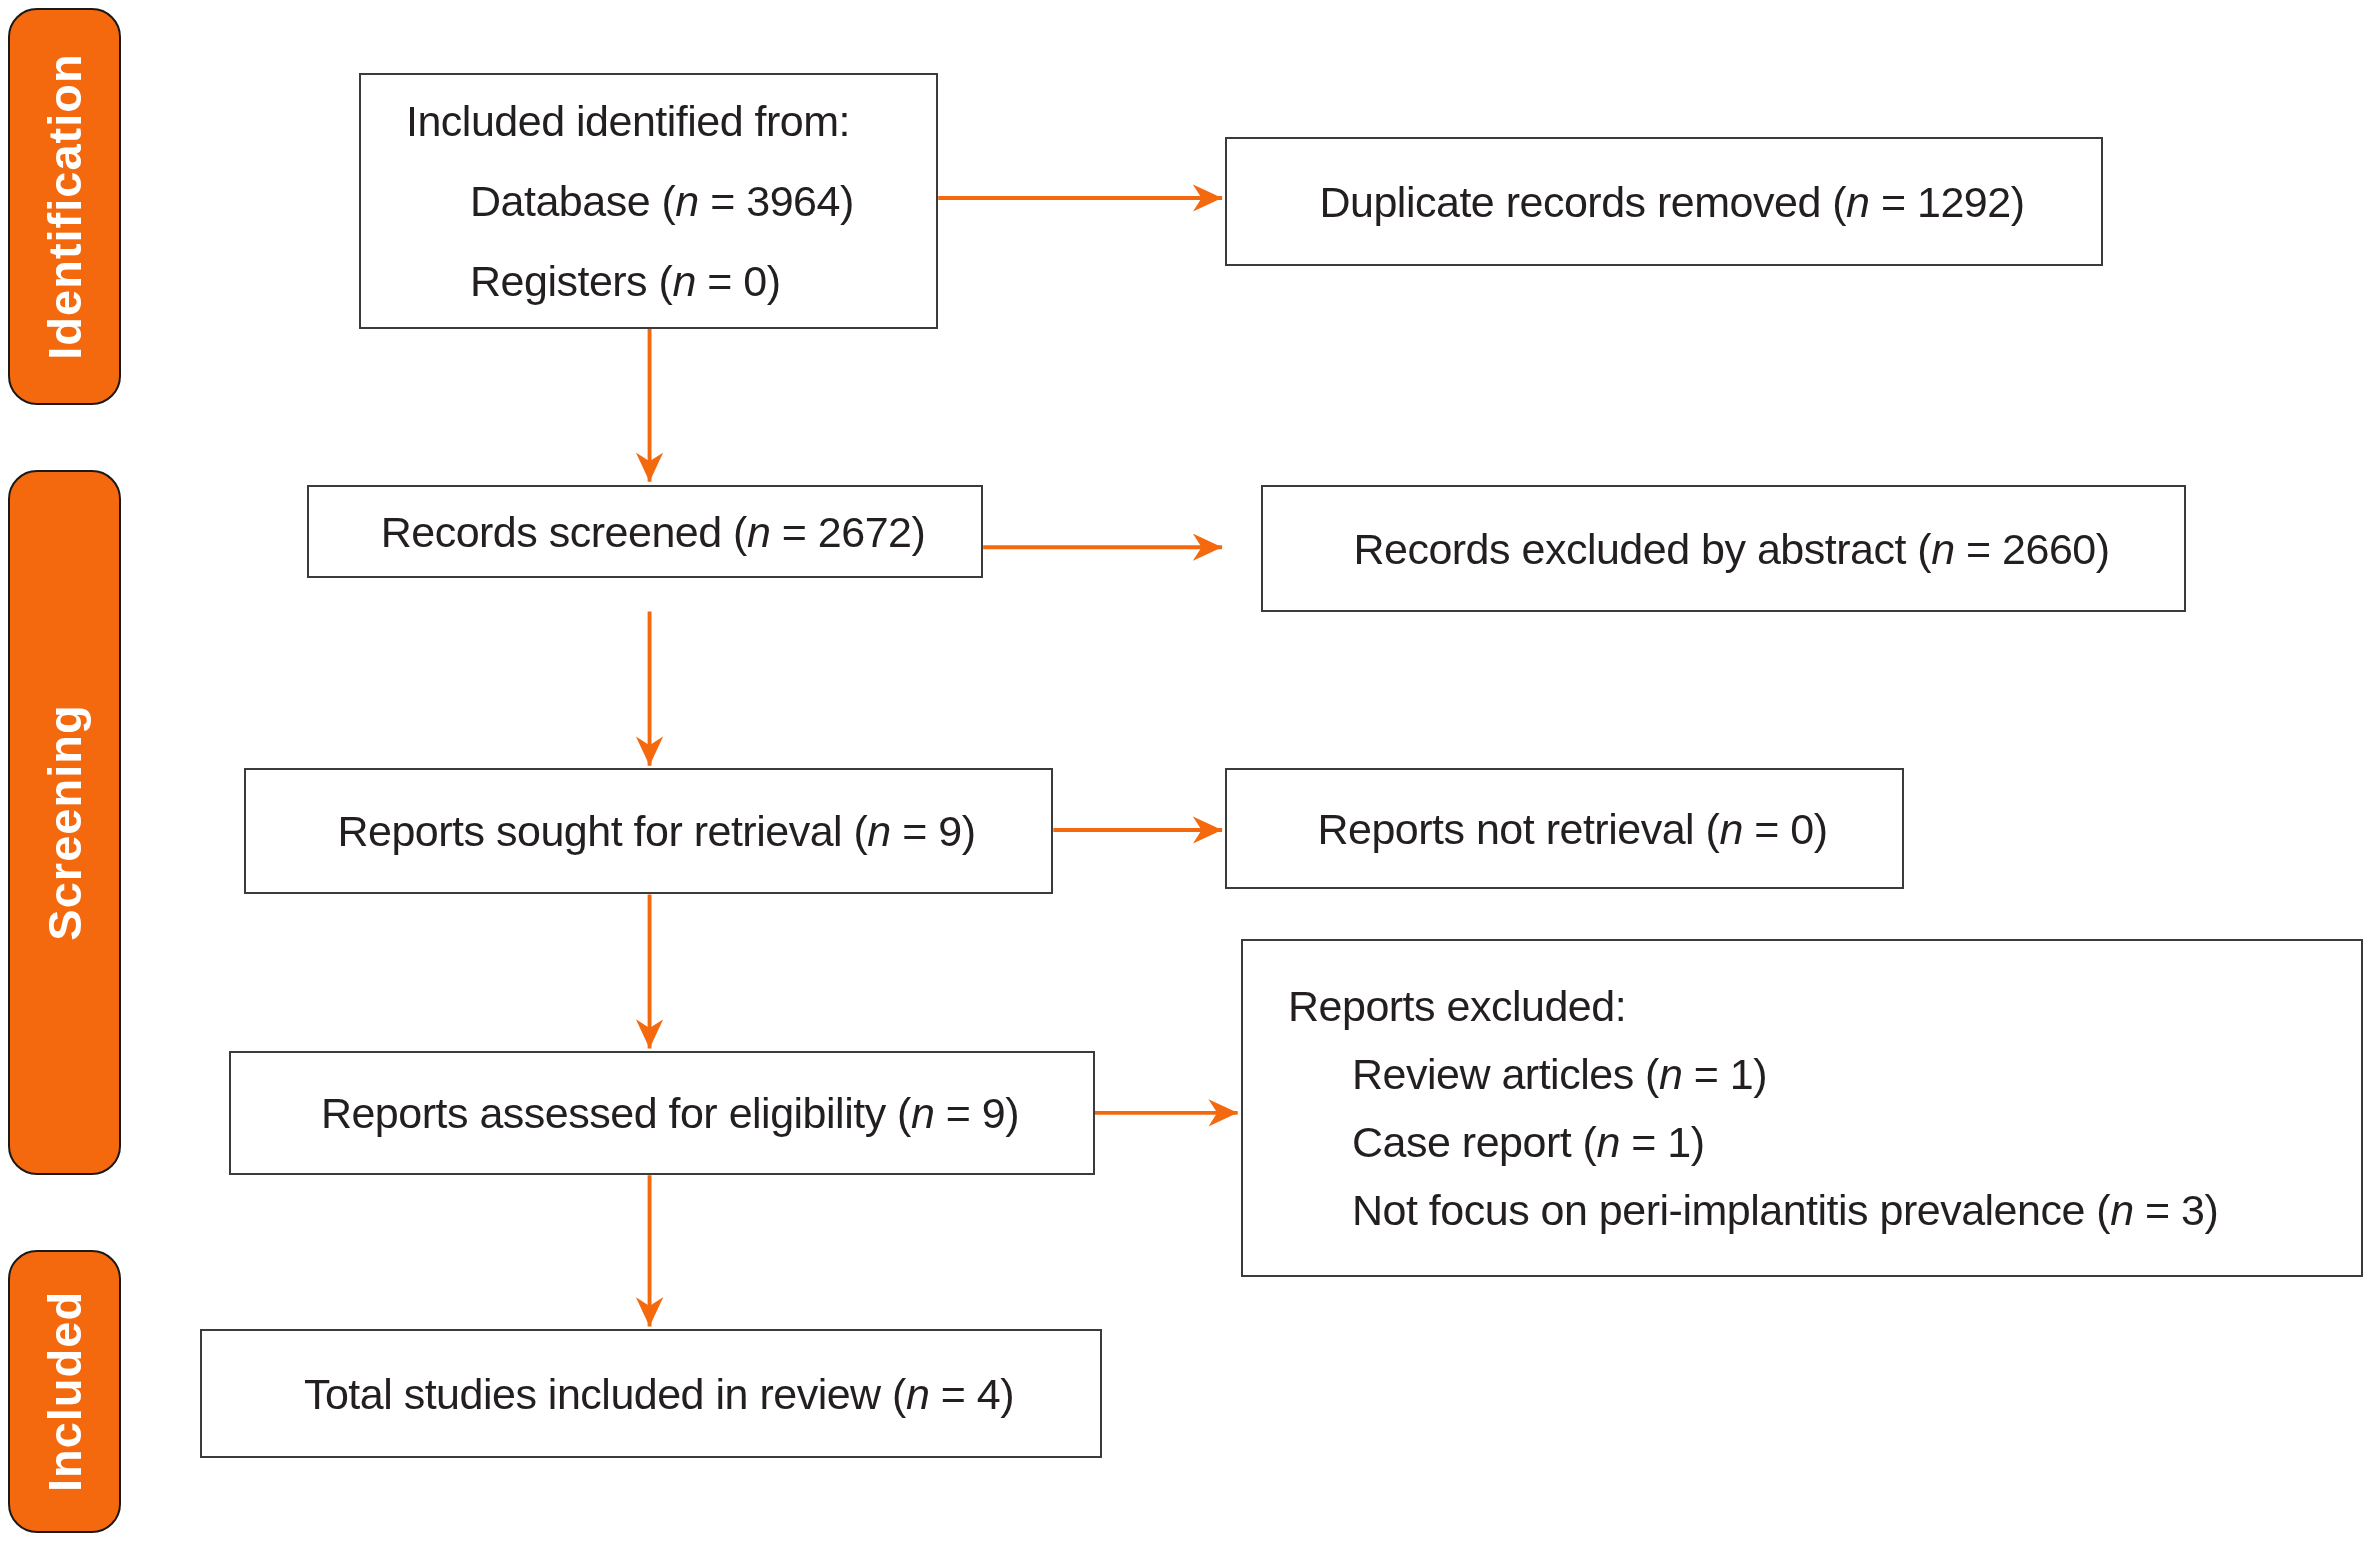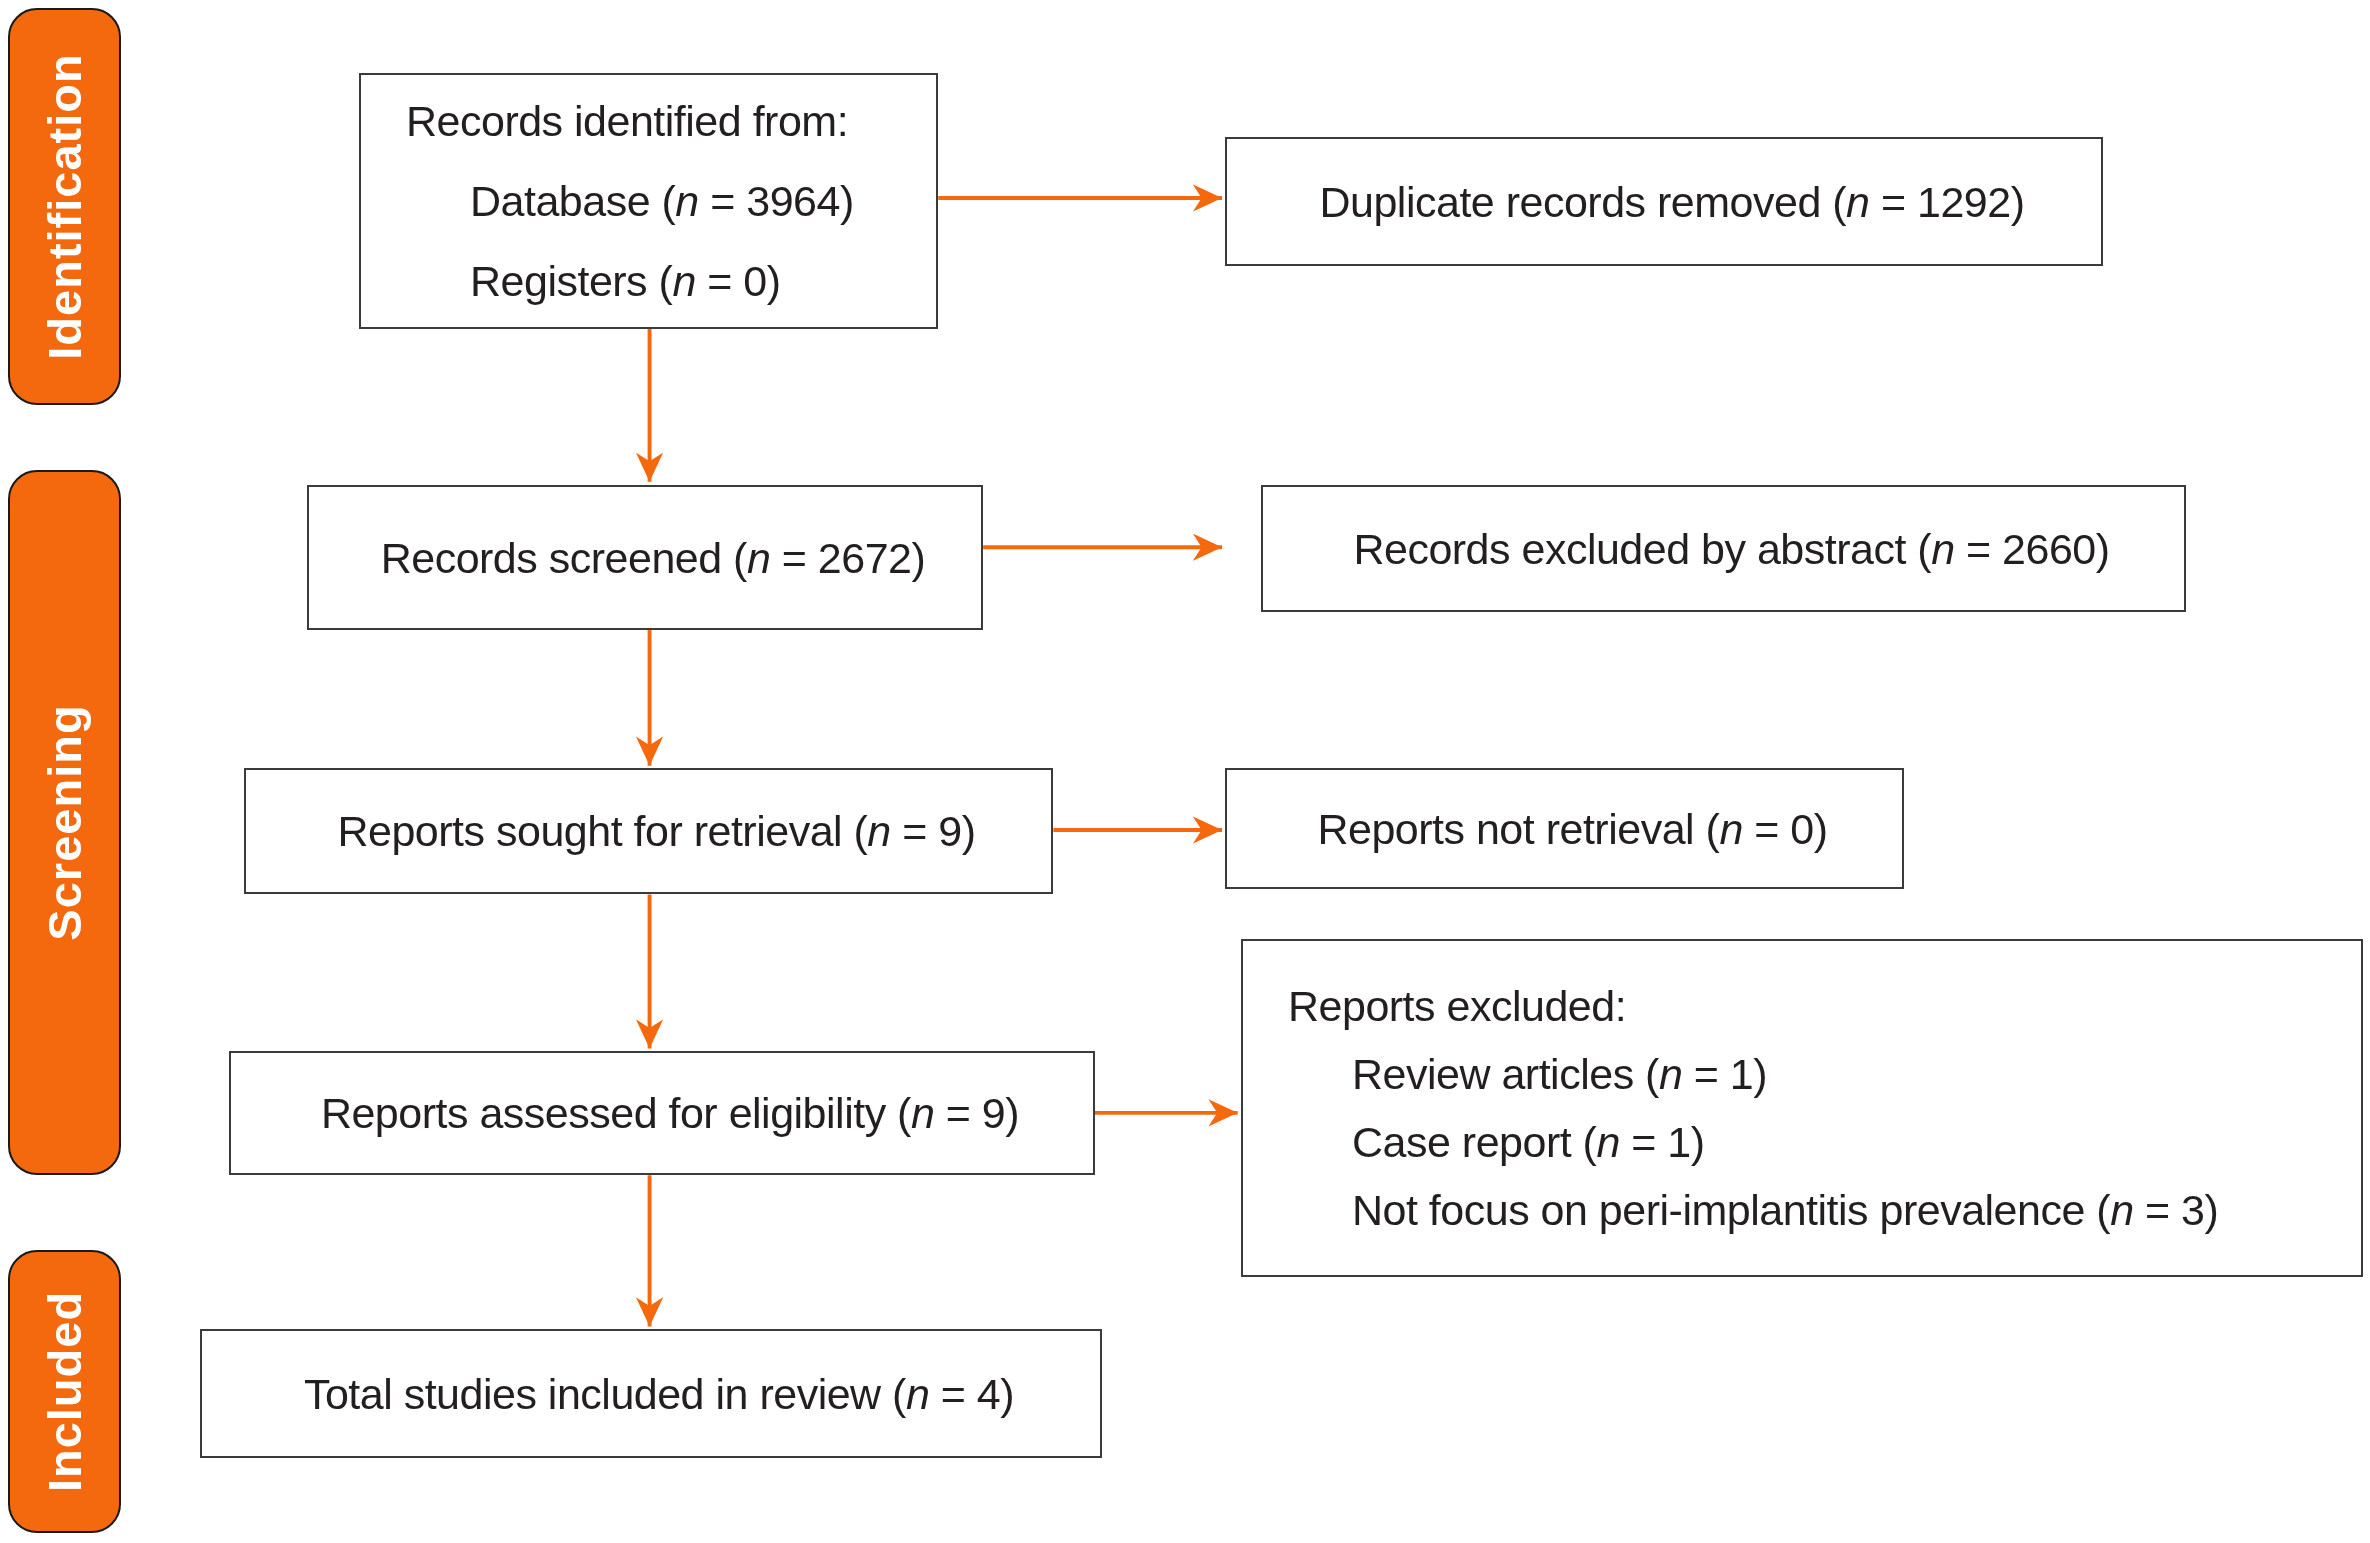--- a/index.html
+++ b/index.html
@@ -58,21 +58,21 @@
     letter-spacing: -0.5px;
     line-height: 72px;
   }
   .box .line { white-space: nowrap; }
   .box .line.indent { padding-left: 64px; }
   .box.center { align-items: center; padding-left: 16px; }
   .box.left { align-items: flex-start; padding-left: 45px; padding-right: 19.5px; }
 
   .box-records-identified        { left: 359px;  top: 73px;   width: 579px;  height: 256px; line-height: 80px; }
   .box-duplicates-removed        { left: 1225px; top: 137px;  width: 878px;  height: 129px; }
-  .box-records-screened          { left: 307px;  top: 485px;  width: 676px;  height: 145px; }
+  .box-records-screened          { left: 307px;  top: 485px;  width: 676px;  height: 93px; }
   .box-records-excluded-abstract { left: 1225px; top: 485px;  width: 925px;  height: 127px; margin-left: 36px; }
   .box-reports-sought            { left: 244px;  top: 768px;  width: 809px;  height: 126px; }
   .box-reports-not-retrieved     { left: 1225px; top: 768px;  width: 679px;  height: 121px; }
   .box-reports-assessed          { left: 229px;  top: 1051px; width: 866px;  height: 124px; }
   .box-reports-excluded          { left: 1241px; top: 939px;  width: 1122px; height: 338px; line-height: 68px; }
   .box-total-included            { left: 200px;  top: 1329px; width: 902px;  height: 129px; justify-content: center; }
 
   
   .arrows {
     position: absolute;
@@ -109,21 +109,21 @@
     <line class="flow" x1="666" y1="337" x2="666" y2="494" marker-end="url(#ah)"></line>
     <line class="flow" x1="1008" y1="561" x2="1253" y2="561" marker-end="url(#ah)"></line>
     <line class="flow" x1="666" y1="627" x2="666" y2="785" marker-end="url(#ah)"></line>
     <line class="flow" x1="1080" y1="851" x2="1253" y2="851" marker-end="url(#ah)"></line>
     <line class="flow" x1="666" y1="917" x2="666" y2="1075" marker-end="url(#ah)"></line>
     <line class="flow" x1="1112" y1="1141" x2="1269" y2="1141" marker-end="url(#ah)"></line>
     <line class="flow" x1="666" y1="1205" x2="666" y2="1360" marker-end="url(#ah)"></line>
   </svg>
 
   <div class="box left   box-records-identified">
-      <div class="line">Records identified from:</div>
+      <div class="line">Included identified from:</div>
       <div class="line indent">Database (<i>n</i> = 3964)</div>
       <div class="line indent">Registers (<i>n</i> = 0)</div>
     </div>
   <div class="box center box-duplicates-removed">
       <div class="line">Duplicate records removed (<i>n</i> = 1292)</div>
     </div>
   <div class="box center box-records-screened">
       <div class="line">Records screened (<i>n</i> = 2672)</div>
     </div>
   <div class="box center box-records-excluded-abstract">

